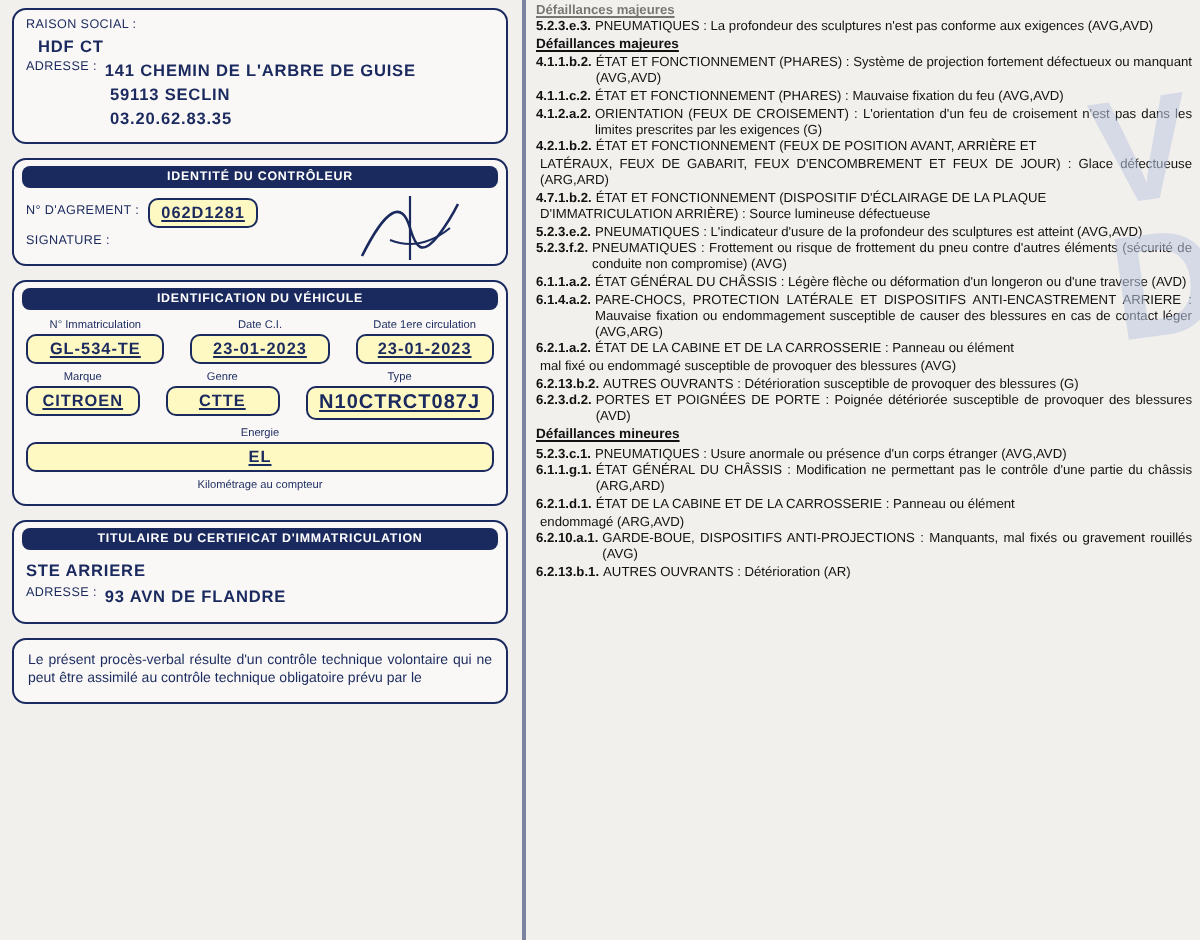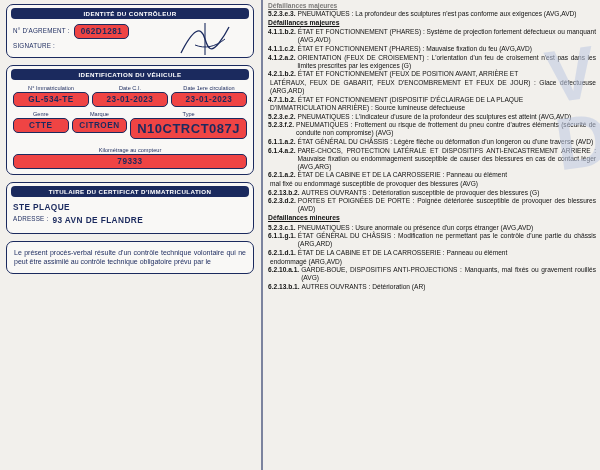--- a/index.html
+++ b/index.html
@@ -69,28 +69,29 @@
   .row{display:flex;align-items:flex-start;gap:4px;margin-bottom:3px;}
   .indent{padding-left:42px;}
   .boxed{
     border:1.2px solid #1b2a5e;
     border-radius:5px;
     padding:2px 6px;
     display:inline-block;
     font-size:8.2px;
     font-weight:bold;
     letter-spacing:.5px;
-    background:#ef4444;
+    background:#fef9c3;
+    text-decoration:underline;
   }
   .mini-head{
     font-size:5.6px;
     text-align:center;
     margin-bottom:1px;
   }
-  .grid3{display:flex;gap:3px;justify-content:center;}
+  .grid3{display:flex;gap:13px;justify-content:center;}
   .cell{flex:1;text-align:center;}
   .cell .boxed{display:block;}
   .sig{
     position:absolute;
     right:18px;top:14px;
     width:60px;height:40px;
   }
   .topblock .line{margin-bottom:2px;}
   .footer-note{
     font-size:7px;
@@ -154,20 +155,38 @@
   }
   .wm span{display:block;}
 </style>
 </head>
 <body>
 
 <div class="page">
 
   <div class="col-left">
 
+    <div class="block topblock">
+      <div class="row line">
+        <span class="lbl">RAISON SOCIAL :</span>
+      </div>
+      <div class="row line">
+        <span class="val" style="padding-left:6px">HDF CT</span>
+      </div>
+      <div class="row line">
+        <span class="lbl">ADRESSE :</span>
+        <span class="val">141 CHEMIN DE L'ARBRE DE GUISE</span>
+      </div>
+      <div class="row line indent">
+        <span class="val">59113 SECLIN</span>
+      </div>
+      <div class="row line indent">
+        <span class="val">03.20.62.83.35</span>
+      </div>
+    </div>
 
     <div class="block">
       <div class="band">IDENTITÉ DU CONTRÔLEUR</div>
       <div class="row">
         <span class="lbl" style="padding-top:3px">N° D'AGREMENT :</span>
         <span class="boxed">062D1281</span>
       </div>
       <div class="row">
         <span class="lbl">SIGNATURE :</span>
       </div>
@@ -191,48 +210,51 @@
           <div class="boxed">23-01-2023</div>
         </div>
         <div class="cell">
           <div class="mini-head">Date 1ere circulation</div>
           <div class="boxed">23-01-2023</div>
         </div>
       </div>
 
       <div class="grid3" style="margin-top:4px">
         <div class="cell">
+          <div class="mini-head">Marque</div>
+          <div class="boxed">CITROEN</div>
+        </div>
+        <div class="cell">
           <div class="mini-head">Genre</div>
           <div class="boxed">CTTE</div>
         </div>
         <div class="cell">
-          <div class="mini-head">Marque</div>
-          <div class="boxed">CITROEN</div>
-        </div>
-        <div class="cell">
           <div class="mini-head">Type</div>
-          <div class="boxed" style="font-size:13px">N10CTRCT087J</div>
+          <div class="boxed" style="font-size:10px">N10CTRCT087J</div>
         </div>
       </div>
 
       <div class="grid3" style="margin-top:4px">
+        <div class="cell">
+          <div class="mini-head">Energie</div>
+          <div class="boxed">EL</div>
+        </div>
       </div>
 
       <div class="grid3" style="margin-top:4px">
         <div class="cell">
           <div class="mini-head">Kilométrage au compteur</div>
-          <div class="boxed">79333</div>
         </div>
       </div>
     </div>
 
     <div class="block">
       <div class="band">TITULAIRE DU CERTIFICAT D'IMMATRICULATION</div>
       <div class="row">
-        <span class="val">STE PLAQUE</span>
+        <span class="val">STE ARRIERE</span>
       </div>
       <div class="row">
         <span class="lbl">ADRESSE :</span>
         <span class="val">93 AVN DE FLANDRE</span>
       </div>
     </div>
 
     <div class="block footer-note">Le présent procès-verbal résulte d'un contrôle technique volontaire qui ne peut être assimilé au contrôle technique obligatoire prévu par le</div>
   </div>
 

